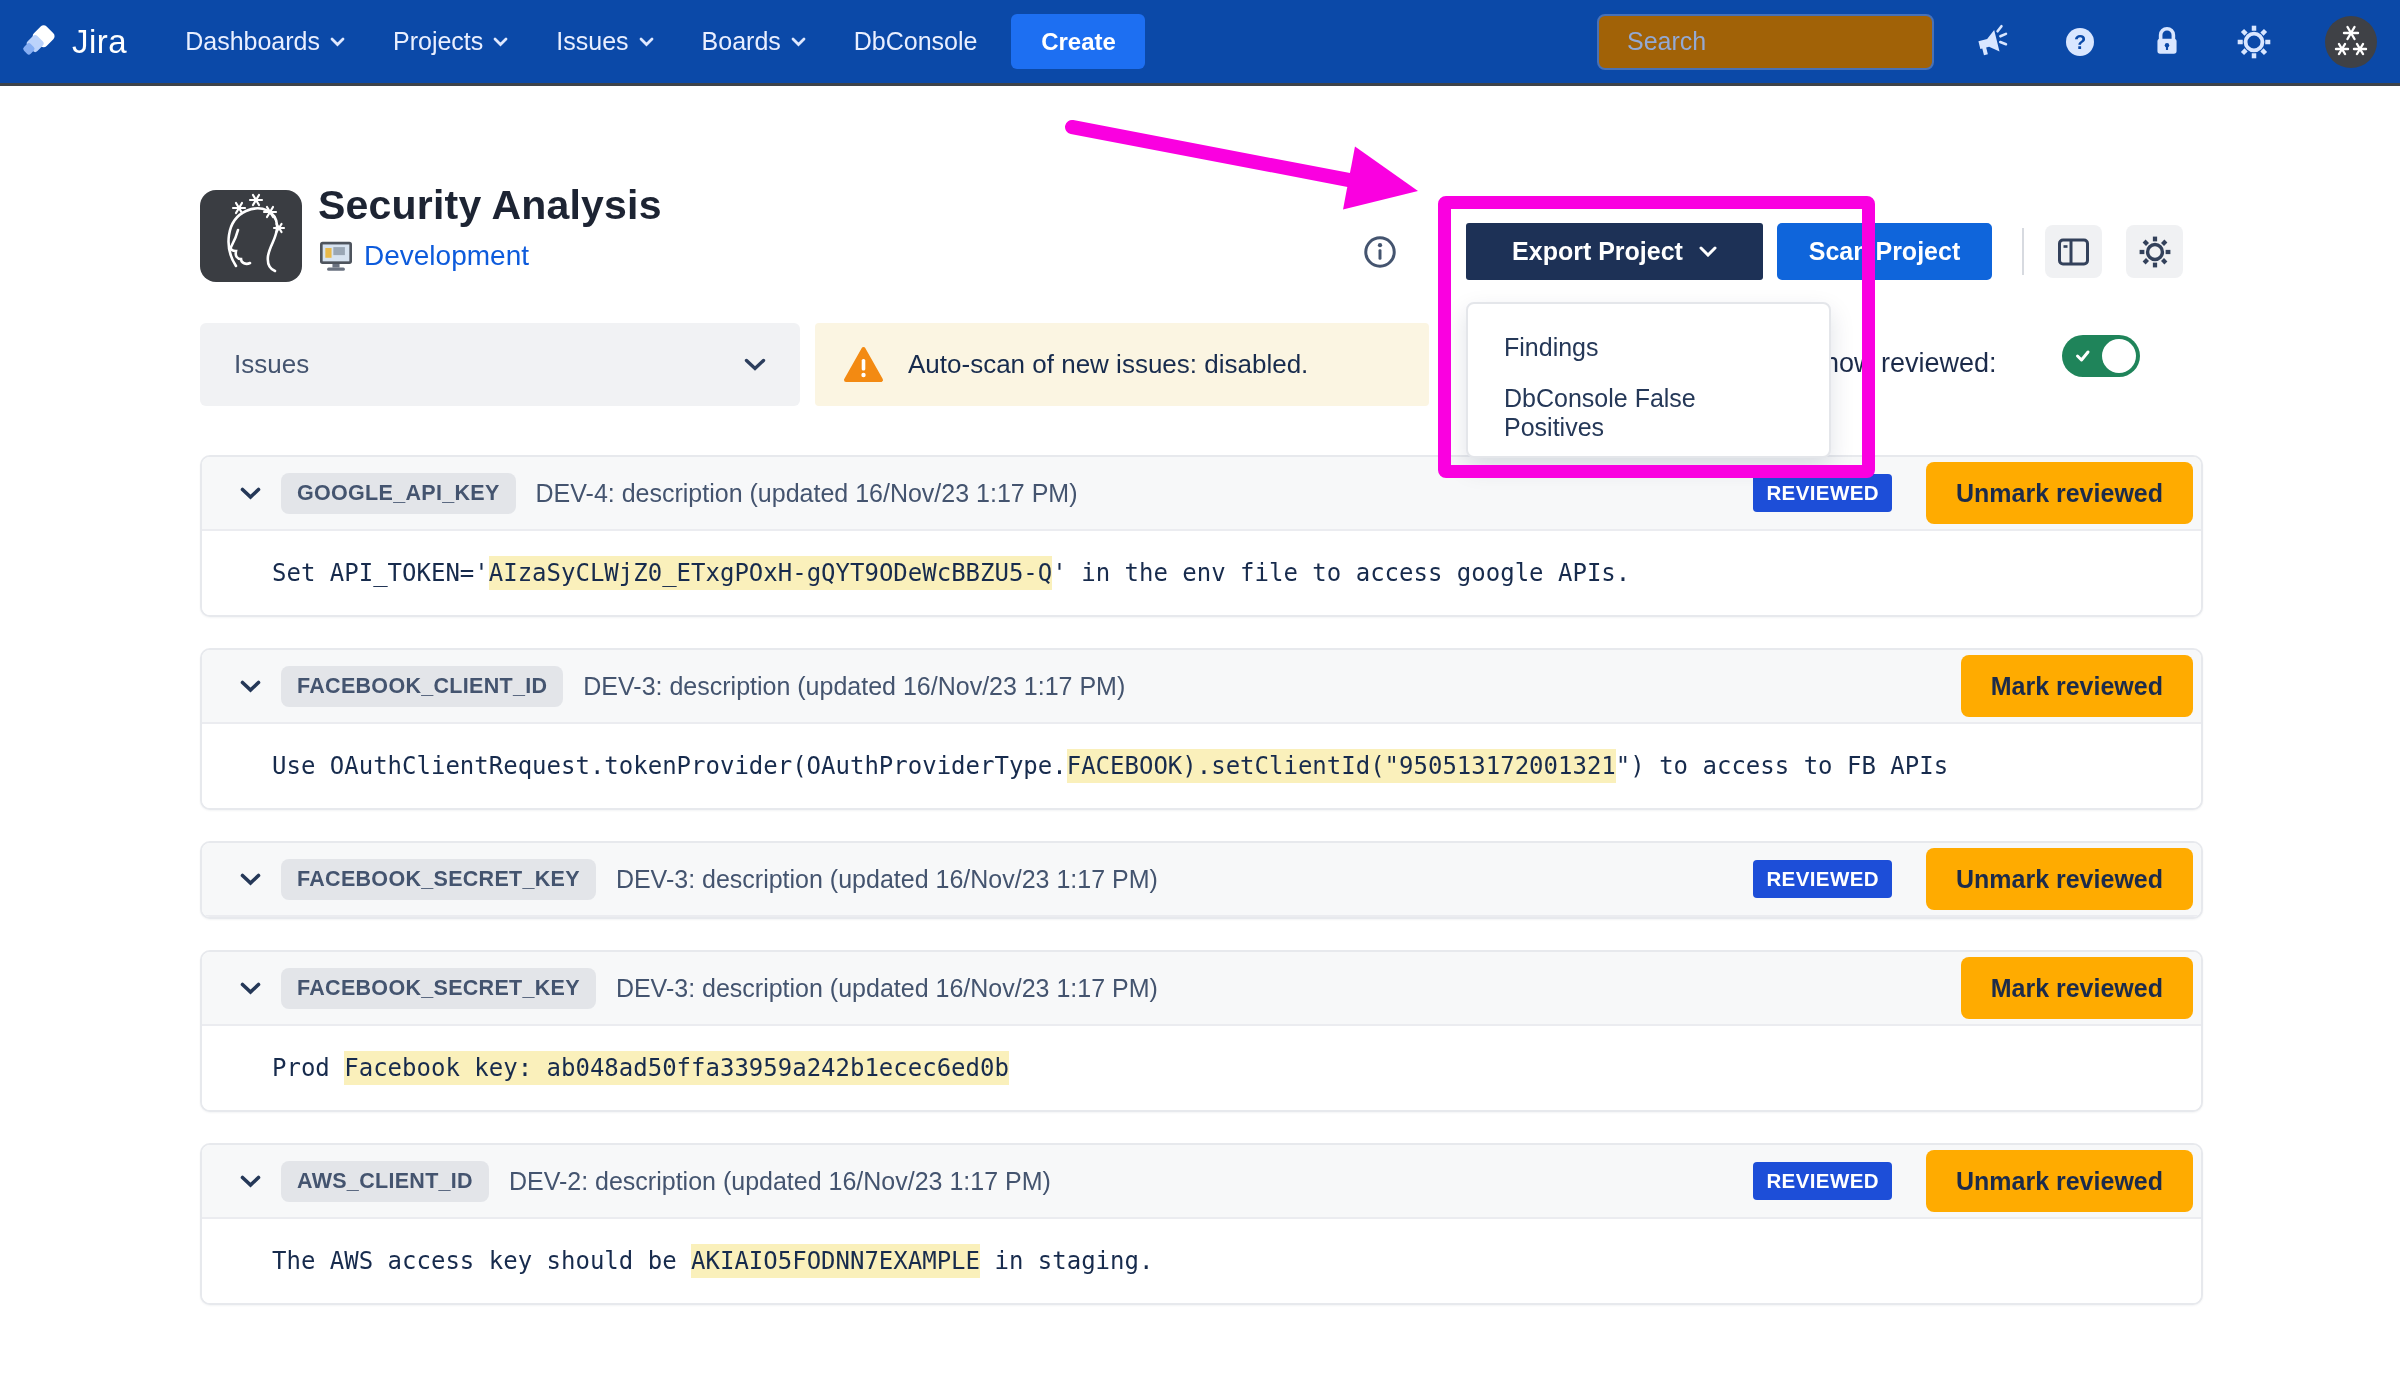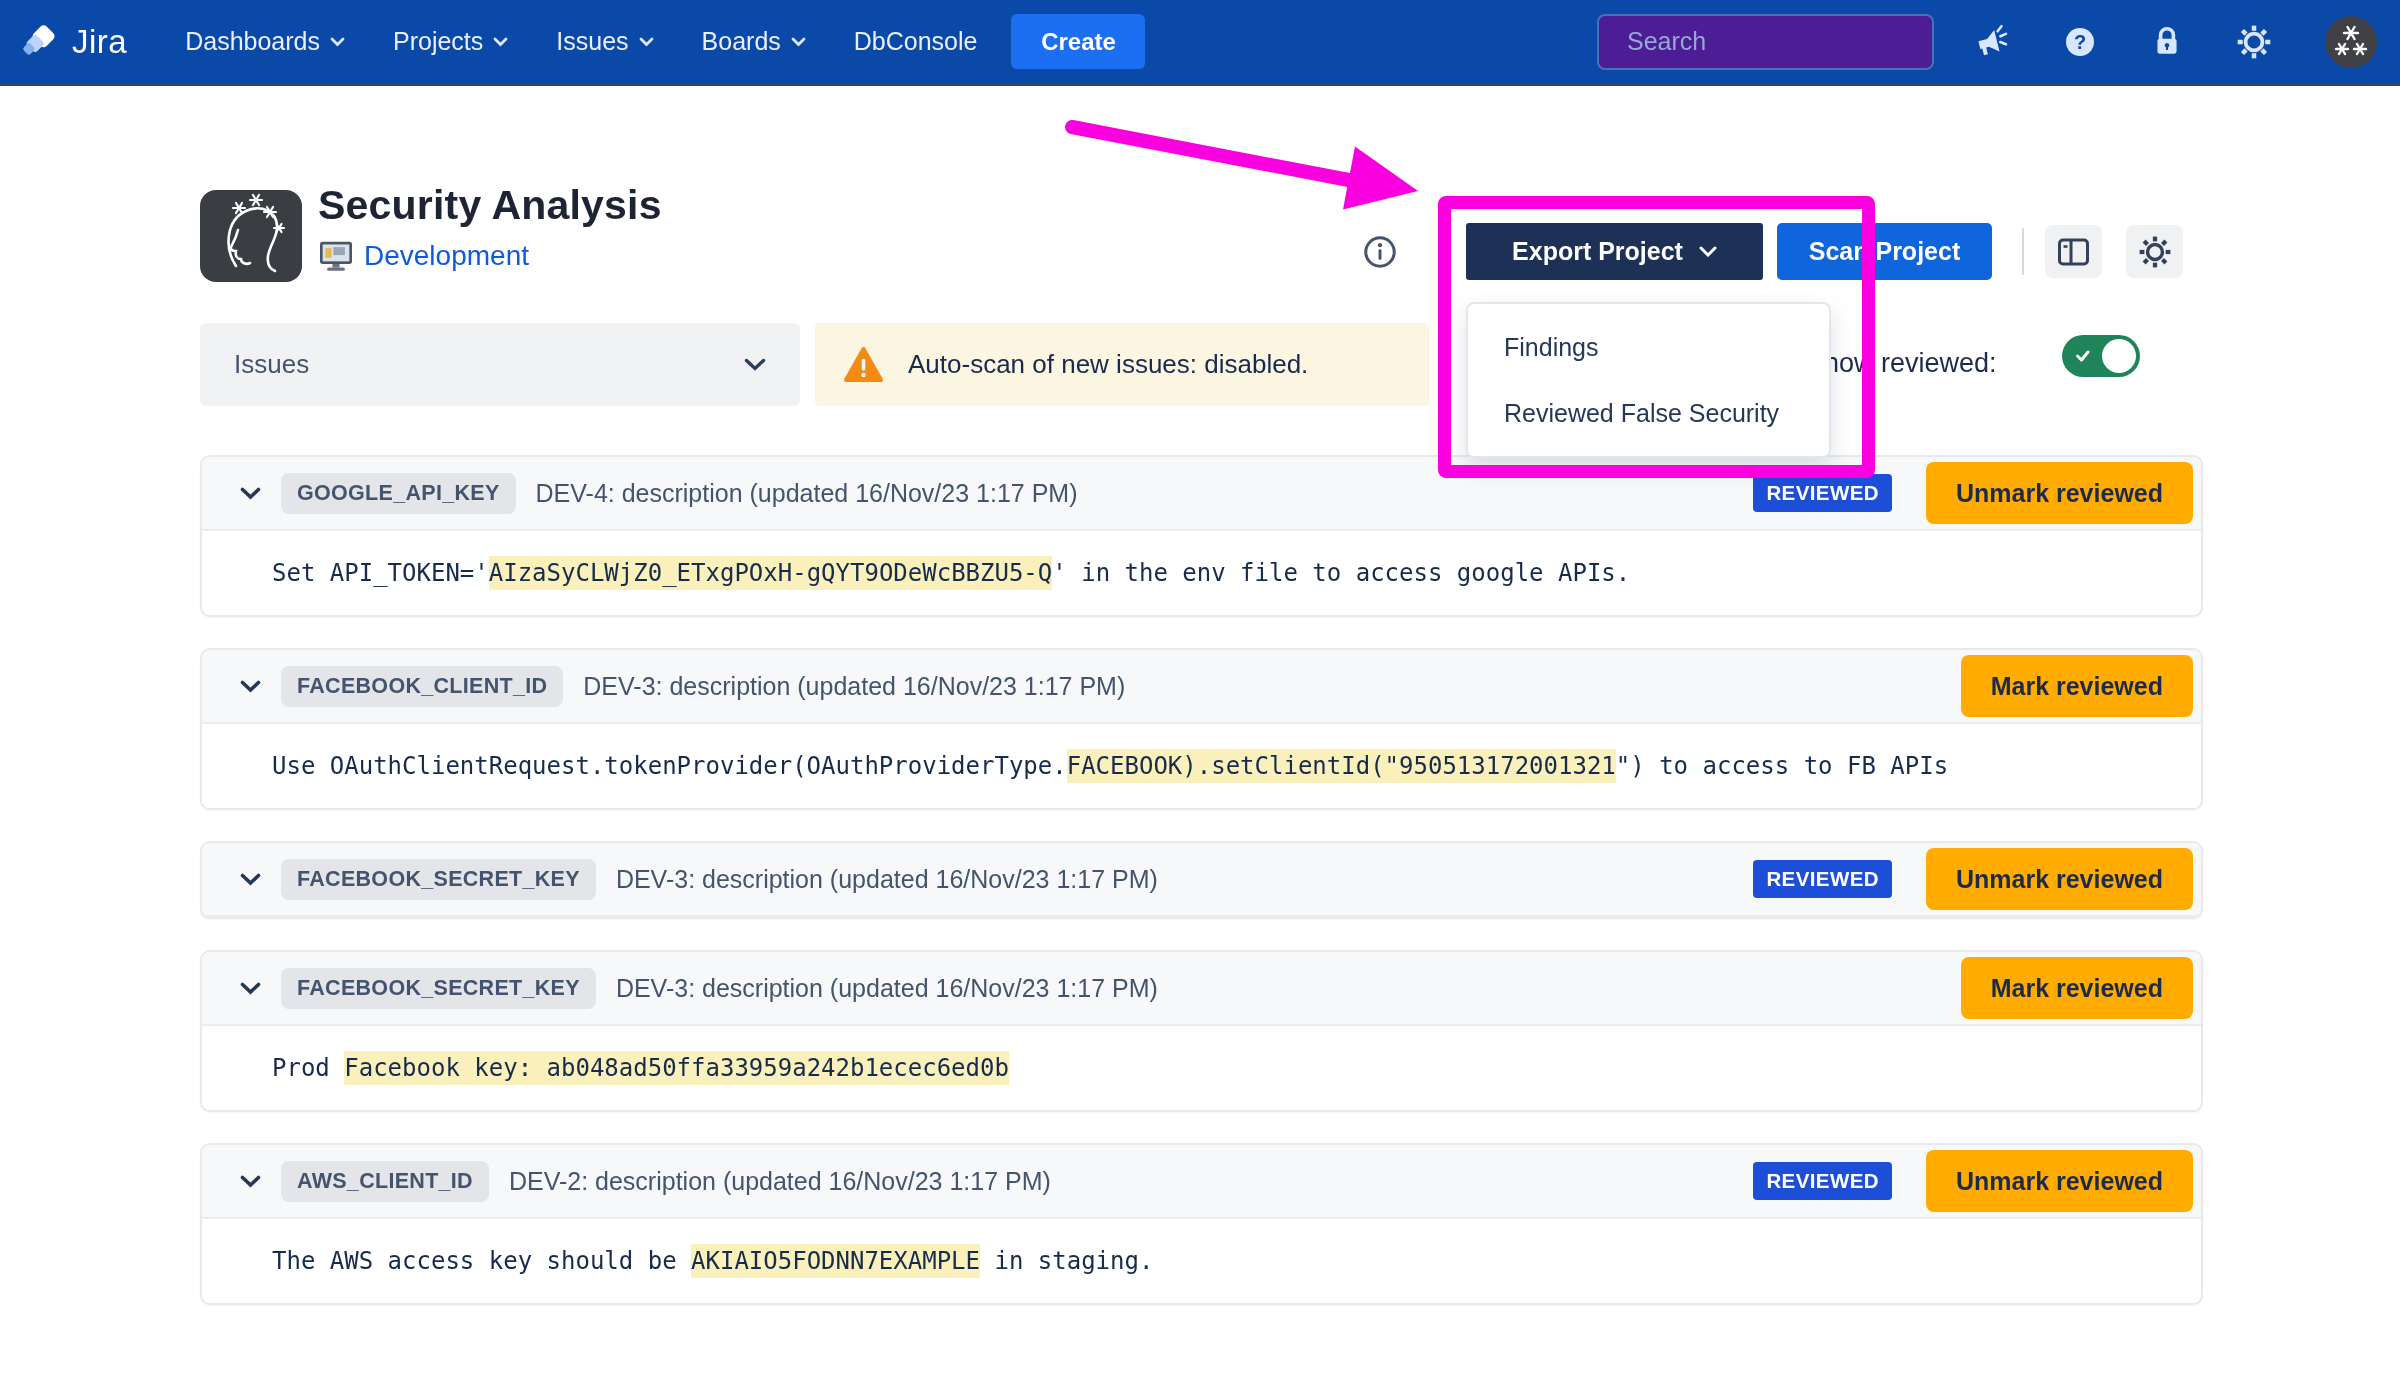--- a/index.html
+++ b/index.html
@@ -14,21 +14,21 @@
   .brand { display:flex; align-items:center; gap:12px; margin-right:58px; cursor:pointer; }
   .brand-text { color:#fff; font-size:33px; font-weight:500; letter-spacing:.5px; }
   #nav-items { display:flex; align-items:flex-start; gap:48px; }
   .nav-item { display:flex; align-items:center; gap:10px; color:#e9efff; font-size:25px;
               font-weight:500; cursor:pointer; white-space:nowrap; }
   .nav-item .chev { color:#dfe8ff; }
   .create-btn { margin-left:34px; width:134px; height:55px; border:none; border-radius:6px;
                 background:#1d6ff2; color:#fff; font-size:24px; font-weight:700;
                 font-family:inherit; cursor:pointer; }
   .search { margin-left:auto; margin-right:40px; width:337px; height:56px; border-radius:8px;
-            background:#4c1d95; border:2px solid #4971b6; display:flex; align-items:center;
+            background:#a16207; border:2px solid #4971b6; display:flex; align-items:center;
             padding:0 16px; gap:12px; }
   .search input { flex:1; background:transparent; border:none; outline:none; color:#e3ecff;
                   font-size:25px; font-family:inherit; }
   .search input::placeholder { color:#93a9d4; }
   .nav-icons { display:flex; align-items:center; gap:52px; }
   .nav-icon { color:#d9e6ff; display:flex; align-items:center; cursor:pointer; }
 
   
   .proj-avatar { position:absolute; left:200px; top:190px; width:102px; height:92px;
                  border-radius:16px; background:#3a3d42; overflow:hidden; }
@@ -306,21 +306,21 @@
   <span class="show-reviewed-label">Show reviewed:</span>
   <div class="toggle">
     <svg width="18" height="16" viewBox="0 0 16 16">
       <path d="M2.5 8 L6.5 12 L13 4" fill="none" stroke="#fff" stroke-width="3" stroke-linecap="round" stroke-linejoin="round"></path>
     </svg>
     <span class="knob"></span>
   </div>
 
   <div class="menu" id="export-menu">
       <div class="menu-item">Findings</div>
-      <div class="menu-item">Reviewed False Security</div>
+      <div class="menu-item">DbConsole False Positives</div>
     </div>
 
   <div id="findings">
       <div class="card">
         <div class="card-head">
           <span class="expander">
             <svg width="21" height="13" viewBox="0 0 21 13">
               <path d="M2.5 2.5 L10.5 10 L18.5 2.5" fill="none" stroke="#253858" stroke-width="3.6" stroke-linecap="round"></path>
             </svg>
           </span>

